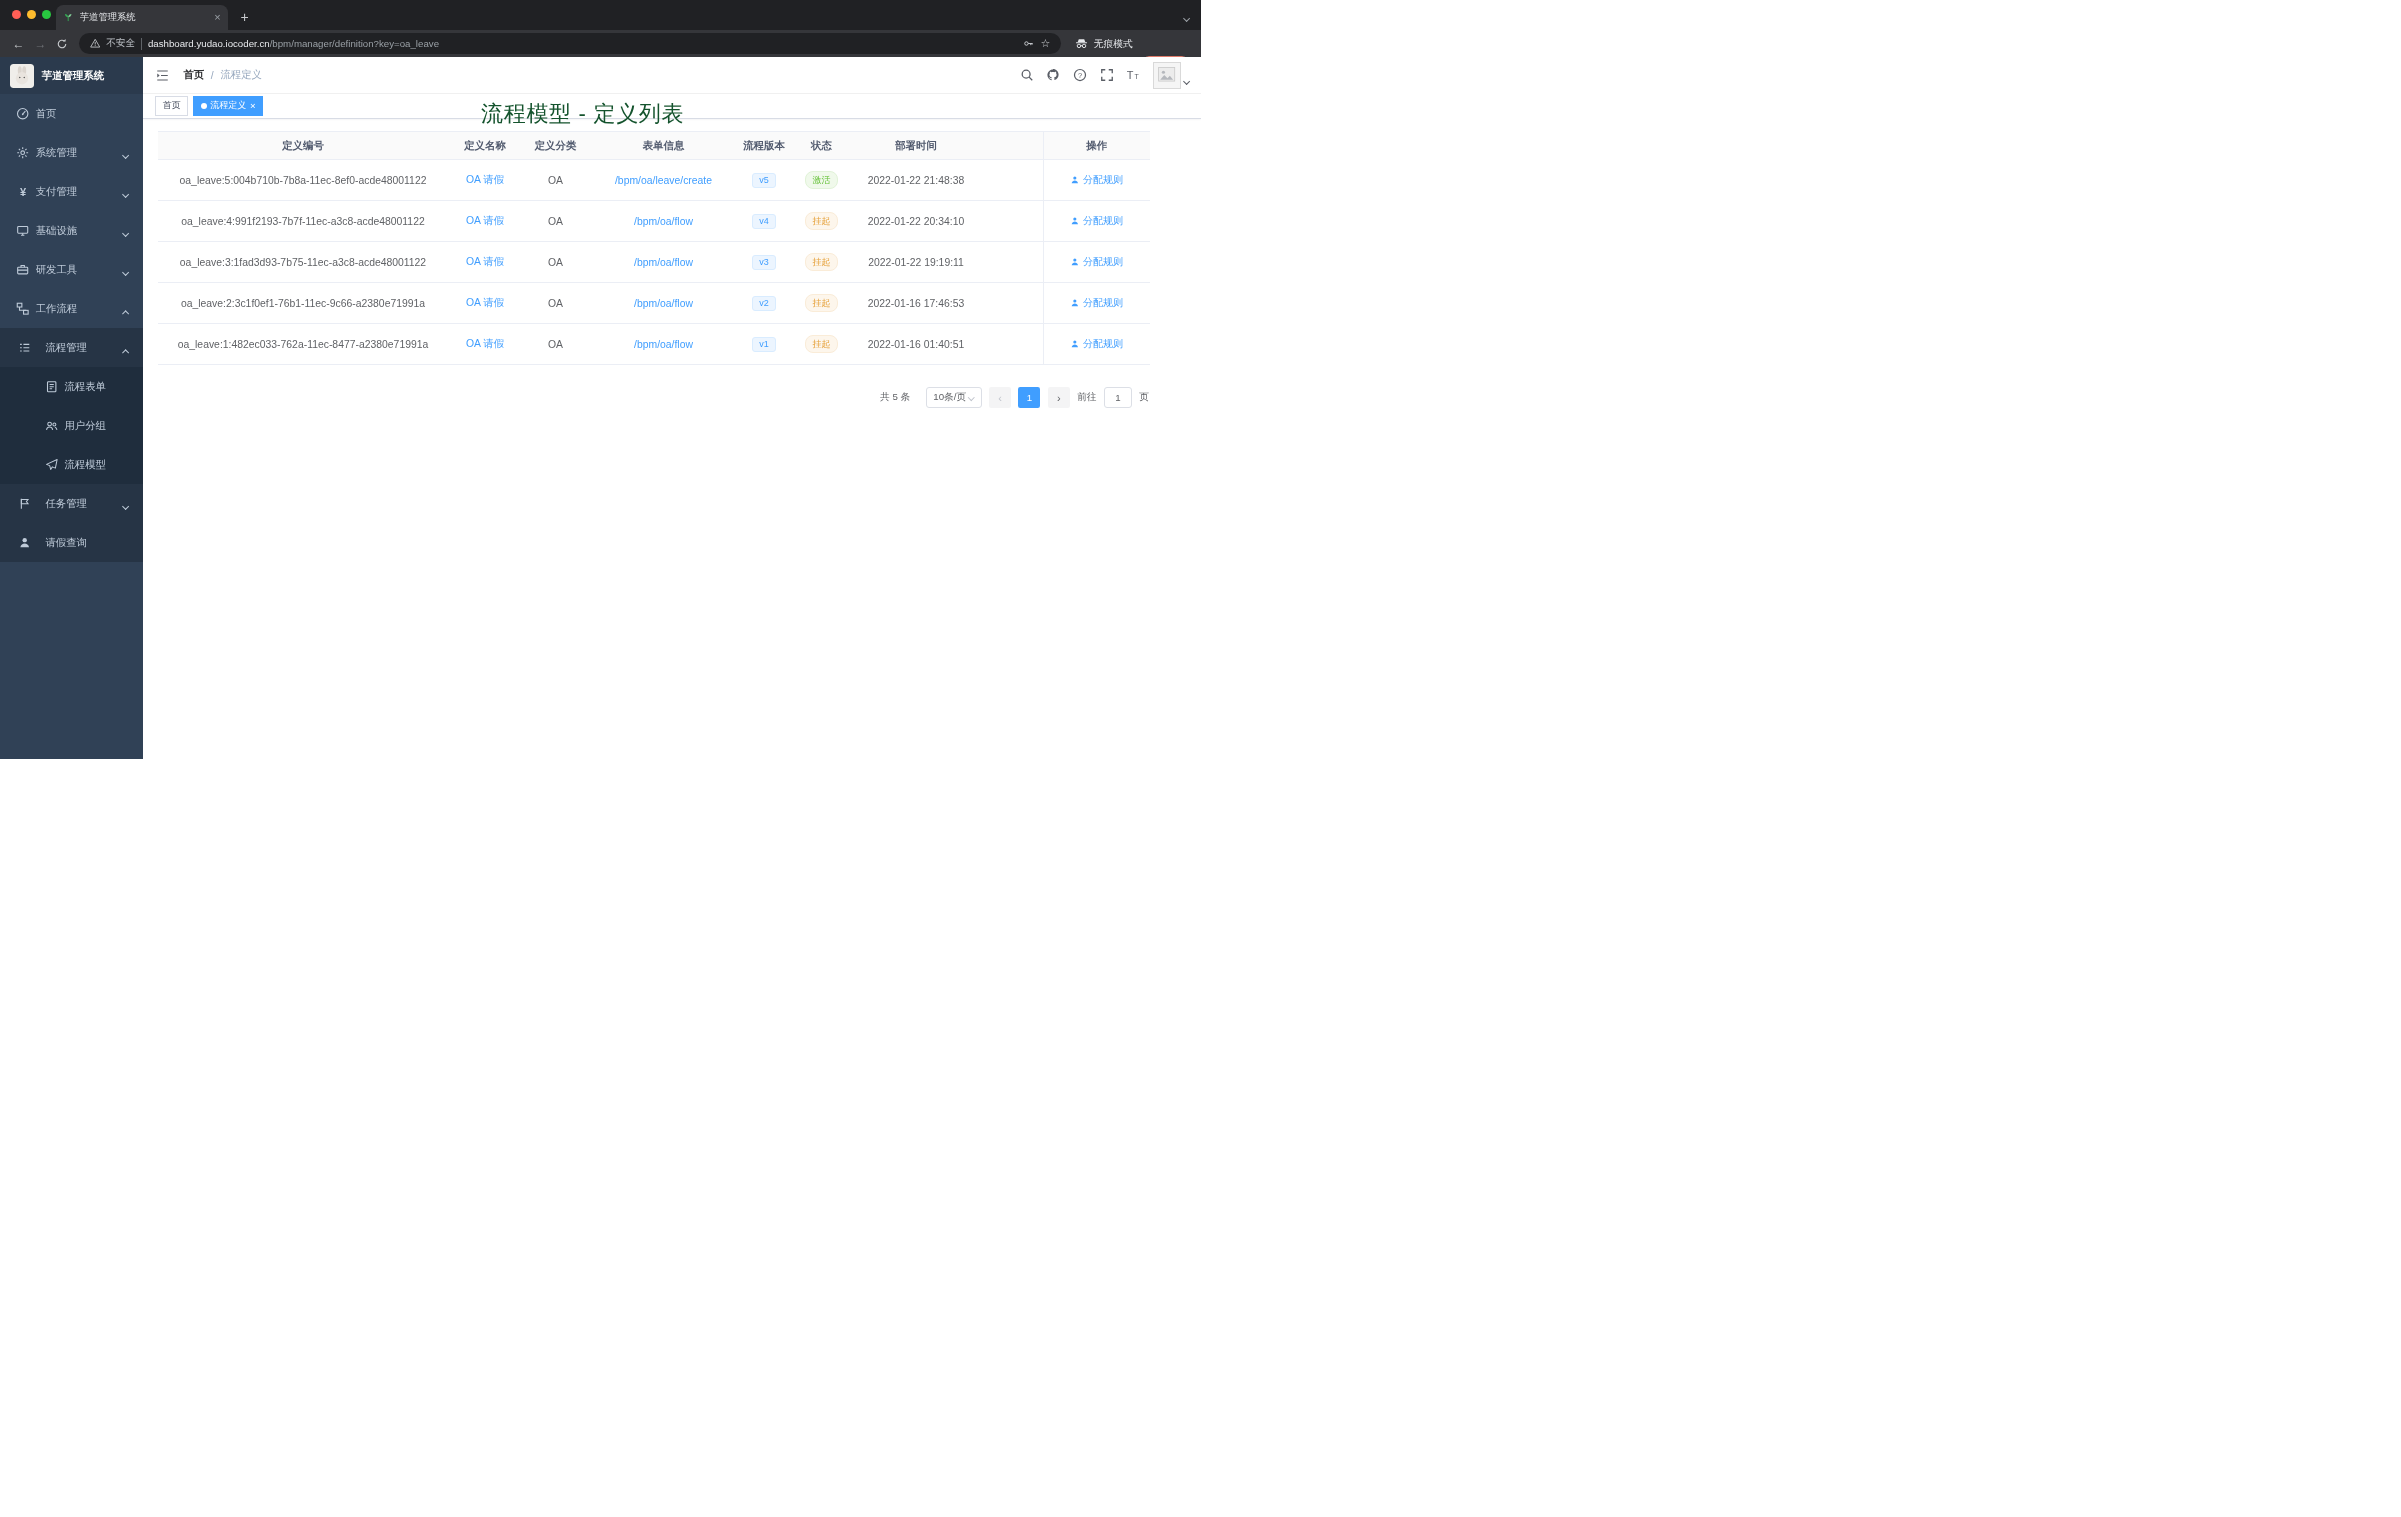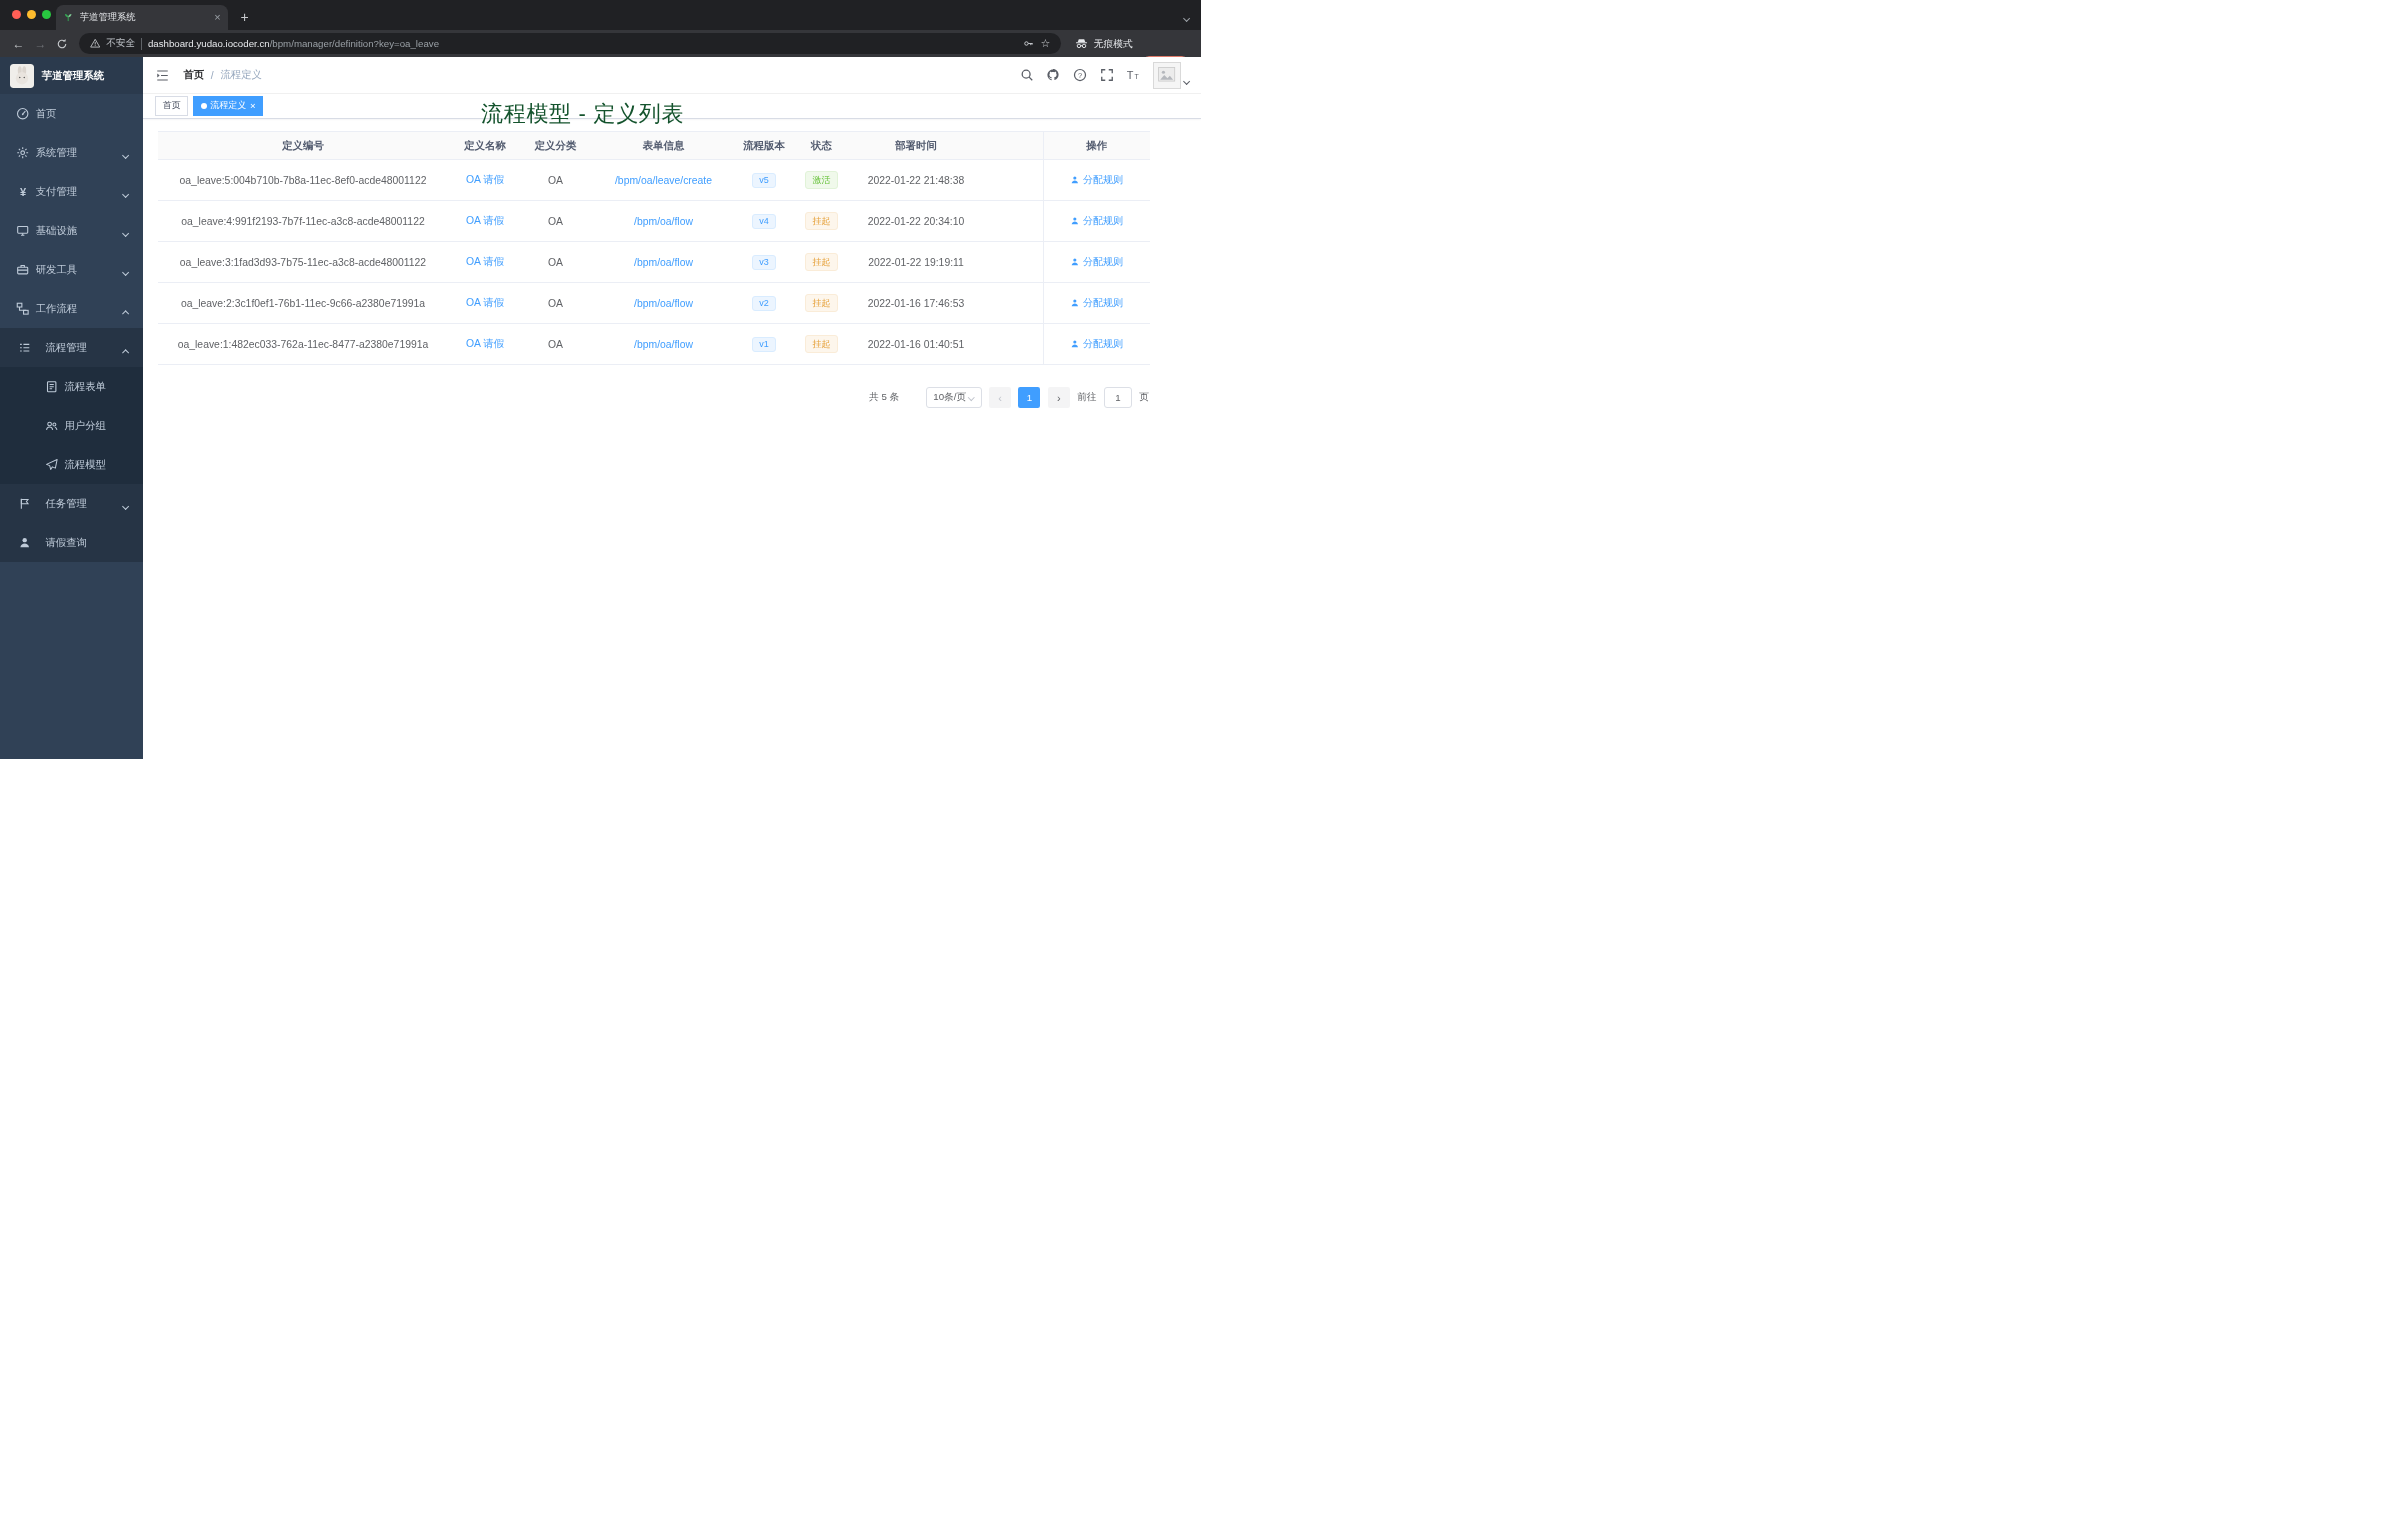--- a/index.html
+++ b/index.html
@@ -84,29 +84,29 @@
   .content { padding:12px 0 0 15px; flex:1; }
   table.def-table { width:991px; table-layout:fixed; border-collapse:collapse; font-size:10.4px; color:#606266; }
   .def-table th { height:28px; background:#fafafa; color:#515a6e; font-weight:bold;
     border-top:0.7px solid #ebeef5; border-bottom:0.7px solid #ebeef5; text-align:center; }
   .def-table td { height:41px; text-align:center; border-bottom:0.7px solid #ebeef5; background:#fff;
     white-space:nowrap; overflow:hidden; }
   .col-action { border-left:0.7px solid #ebeef5; }
   a.link { color:#409eff; text-decoration:none; cursor:pointer; }
   .ver-tag { display:inline-block; padding:1.5px 6.7px; font-size:9px; border-radius:3px;
     background:#ecf5ff; border:0.7px solid #d9ecff; color:#409eff; }
-  .status-tag { display:inline-block; padding:1.5px 6.7px; font-size:9px; border-radius:3px; }
+  .status-tag { display:inline-block; padding:1.5px 6.7px; font-size:9px; border-radius:8px; }
   .status-tag.success { background:#f0f9eb; border:0.7px solid #e1f3d8; color:#67c23a; }
   .status-tag.warning { background:#fdf6ec; border:0.7px solid #faecd8; color:#e6a23c; }
   .action-link { display:inline-flex; align-items:center; gap:3px; color:#409eff; font-size:10px; cursor:pointer; }
   .action-link svg { width:9.7px; height:9.7px; }
 
   .pagination { width:991px; display:flex; justify-content:flex-end; align-items:center; gap:7.4px;
     margin-top:22px; font-size:9.7px; color:#606266; }
-  .pg-total { margin-right:19px;text-align:center; }
+  .pg-total { margin-right:8px;text-align:center; }
   .page-size { width:56px; height:21px; border:0.7px solid #dcdfe6; border-radius:3px; background:#fff;
     display:flex; align-items:center; justify-content:space-between; padding:0 6.7px; color:#606266; cursor:pointer; }
   .page-size .chev { width:4.5px; height:4.5px; color:#c0c4cc; margin-top:-1.5px; }
   .pg-btn { min-width:22px; height:21px; border-radius:2.2px; background:#f4f4f5; display:flex; align-items:center;
     justify-content:center; font-size:11px; color:#606266; cursor:pointer; }
   .pg-btn.disabled { color:#c0c4cc; }
   .pg-btn.active { background:#409eff; color:#fff; font-size:9.7px; }
   .goto-input { width:28px; height:21px; border:0.7px solid #dcdfe6; border-radius:3px; text-align:center;
     font-size:9.7px; color:#606266; font-family:inherit; }
 </style>

